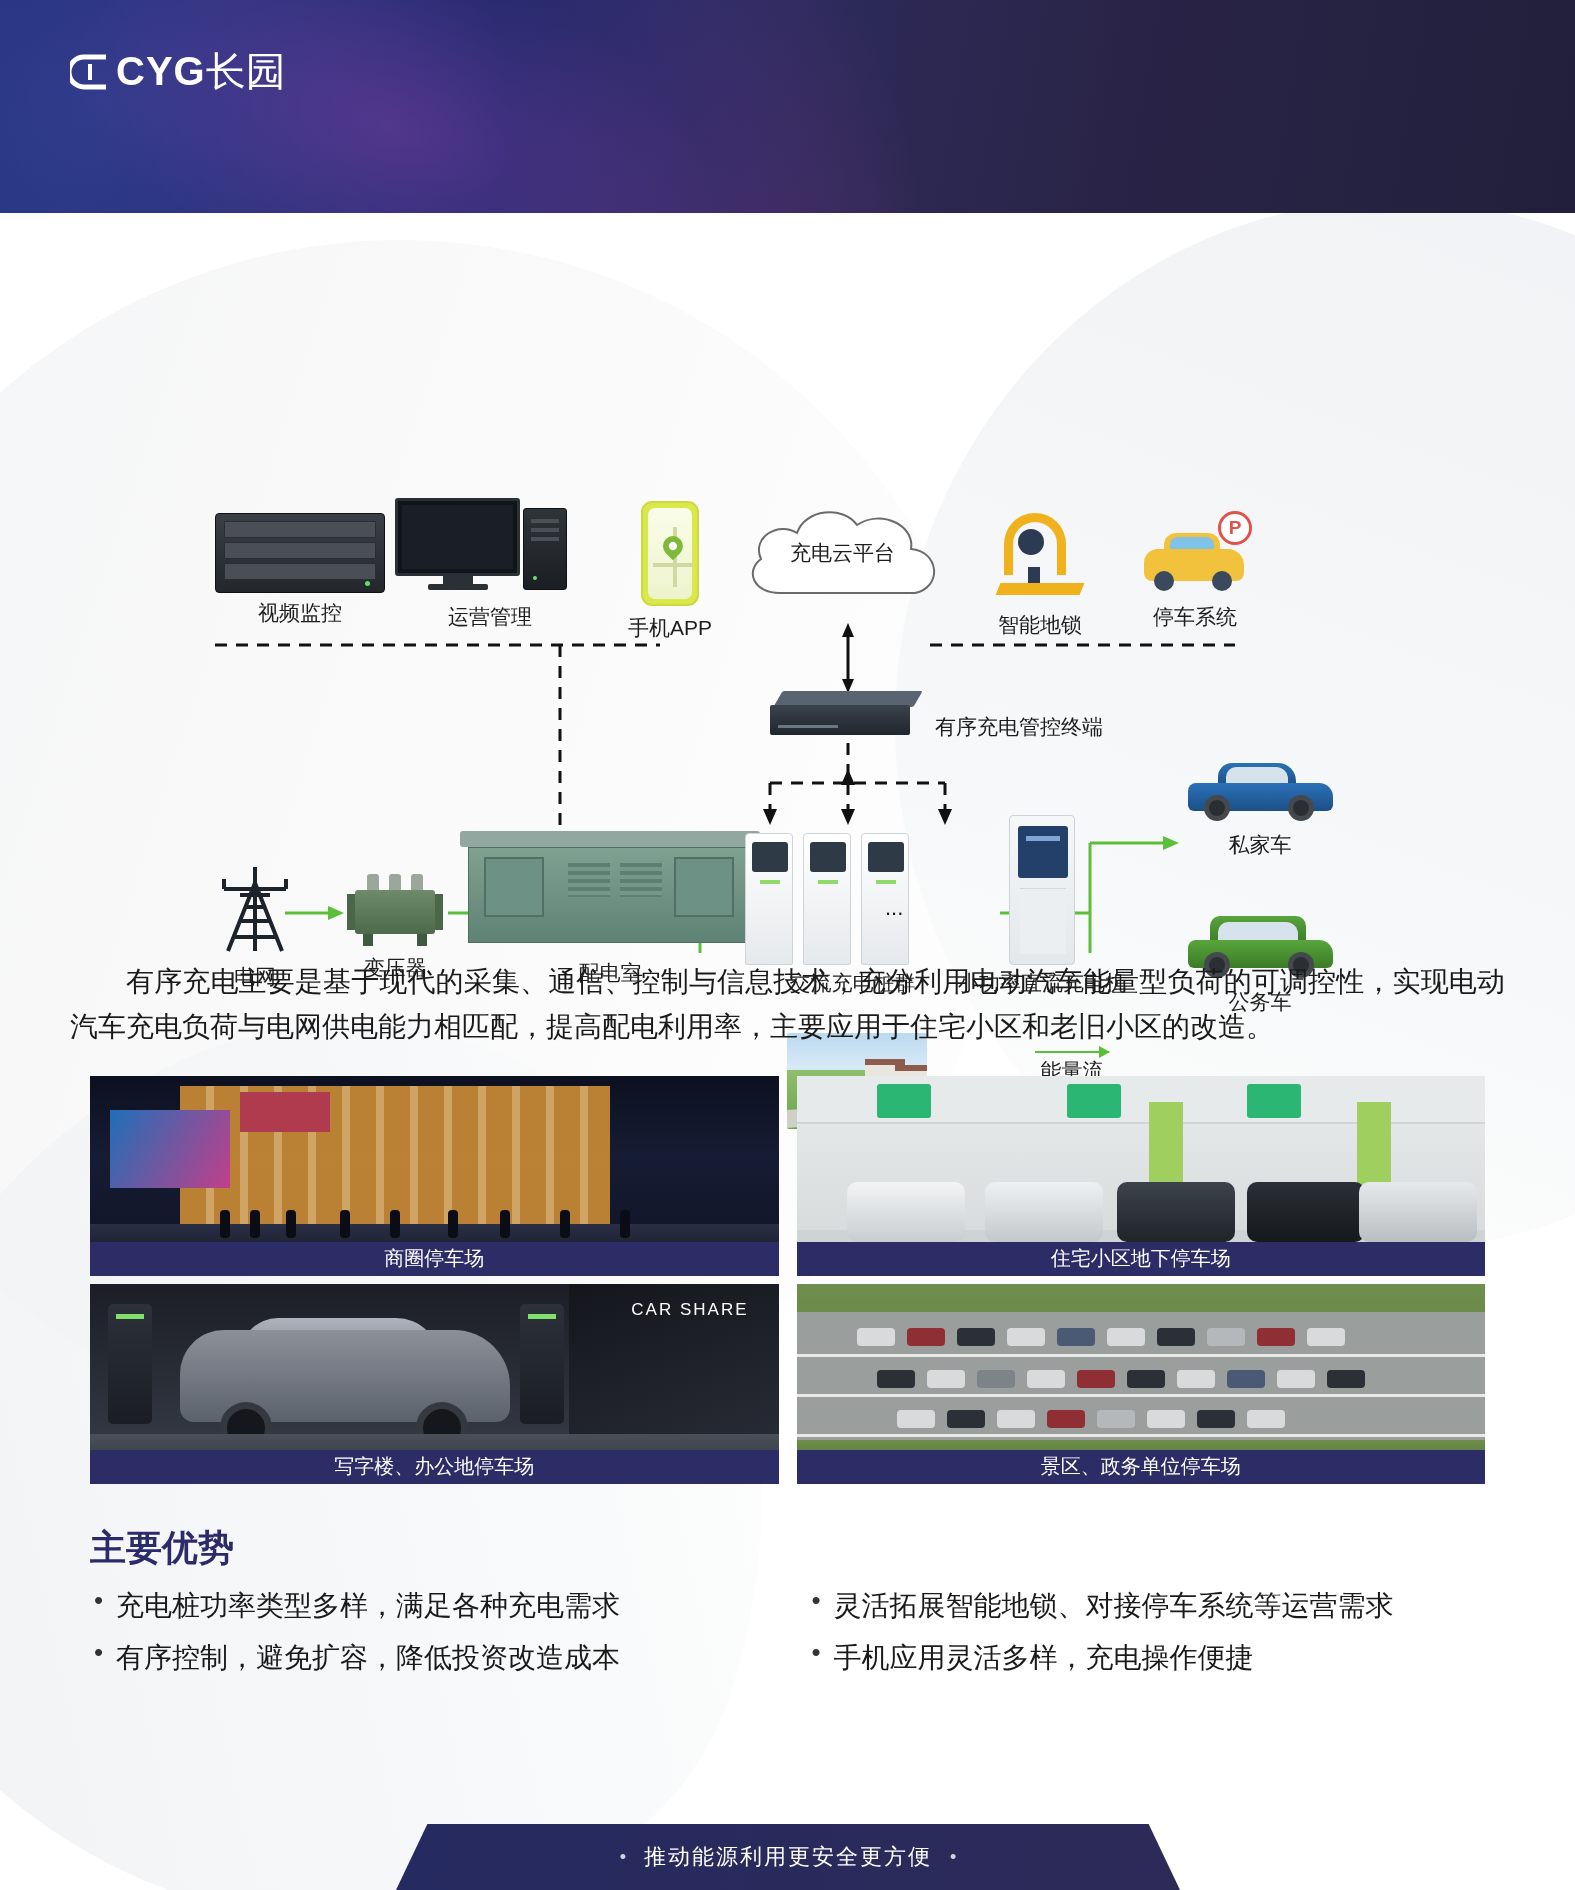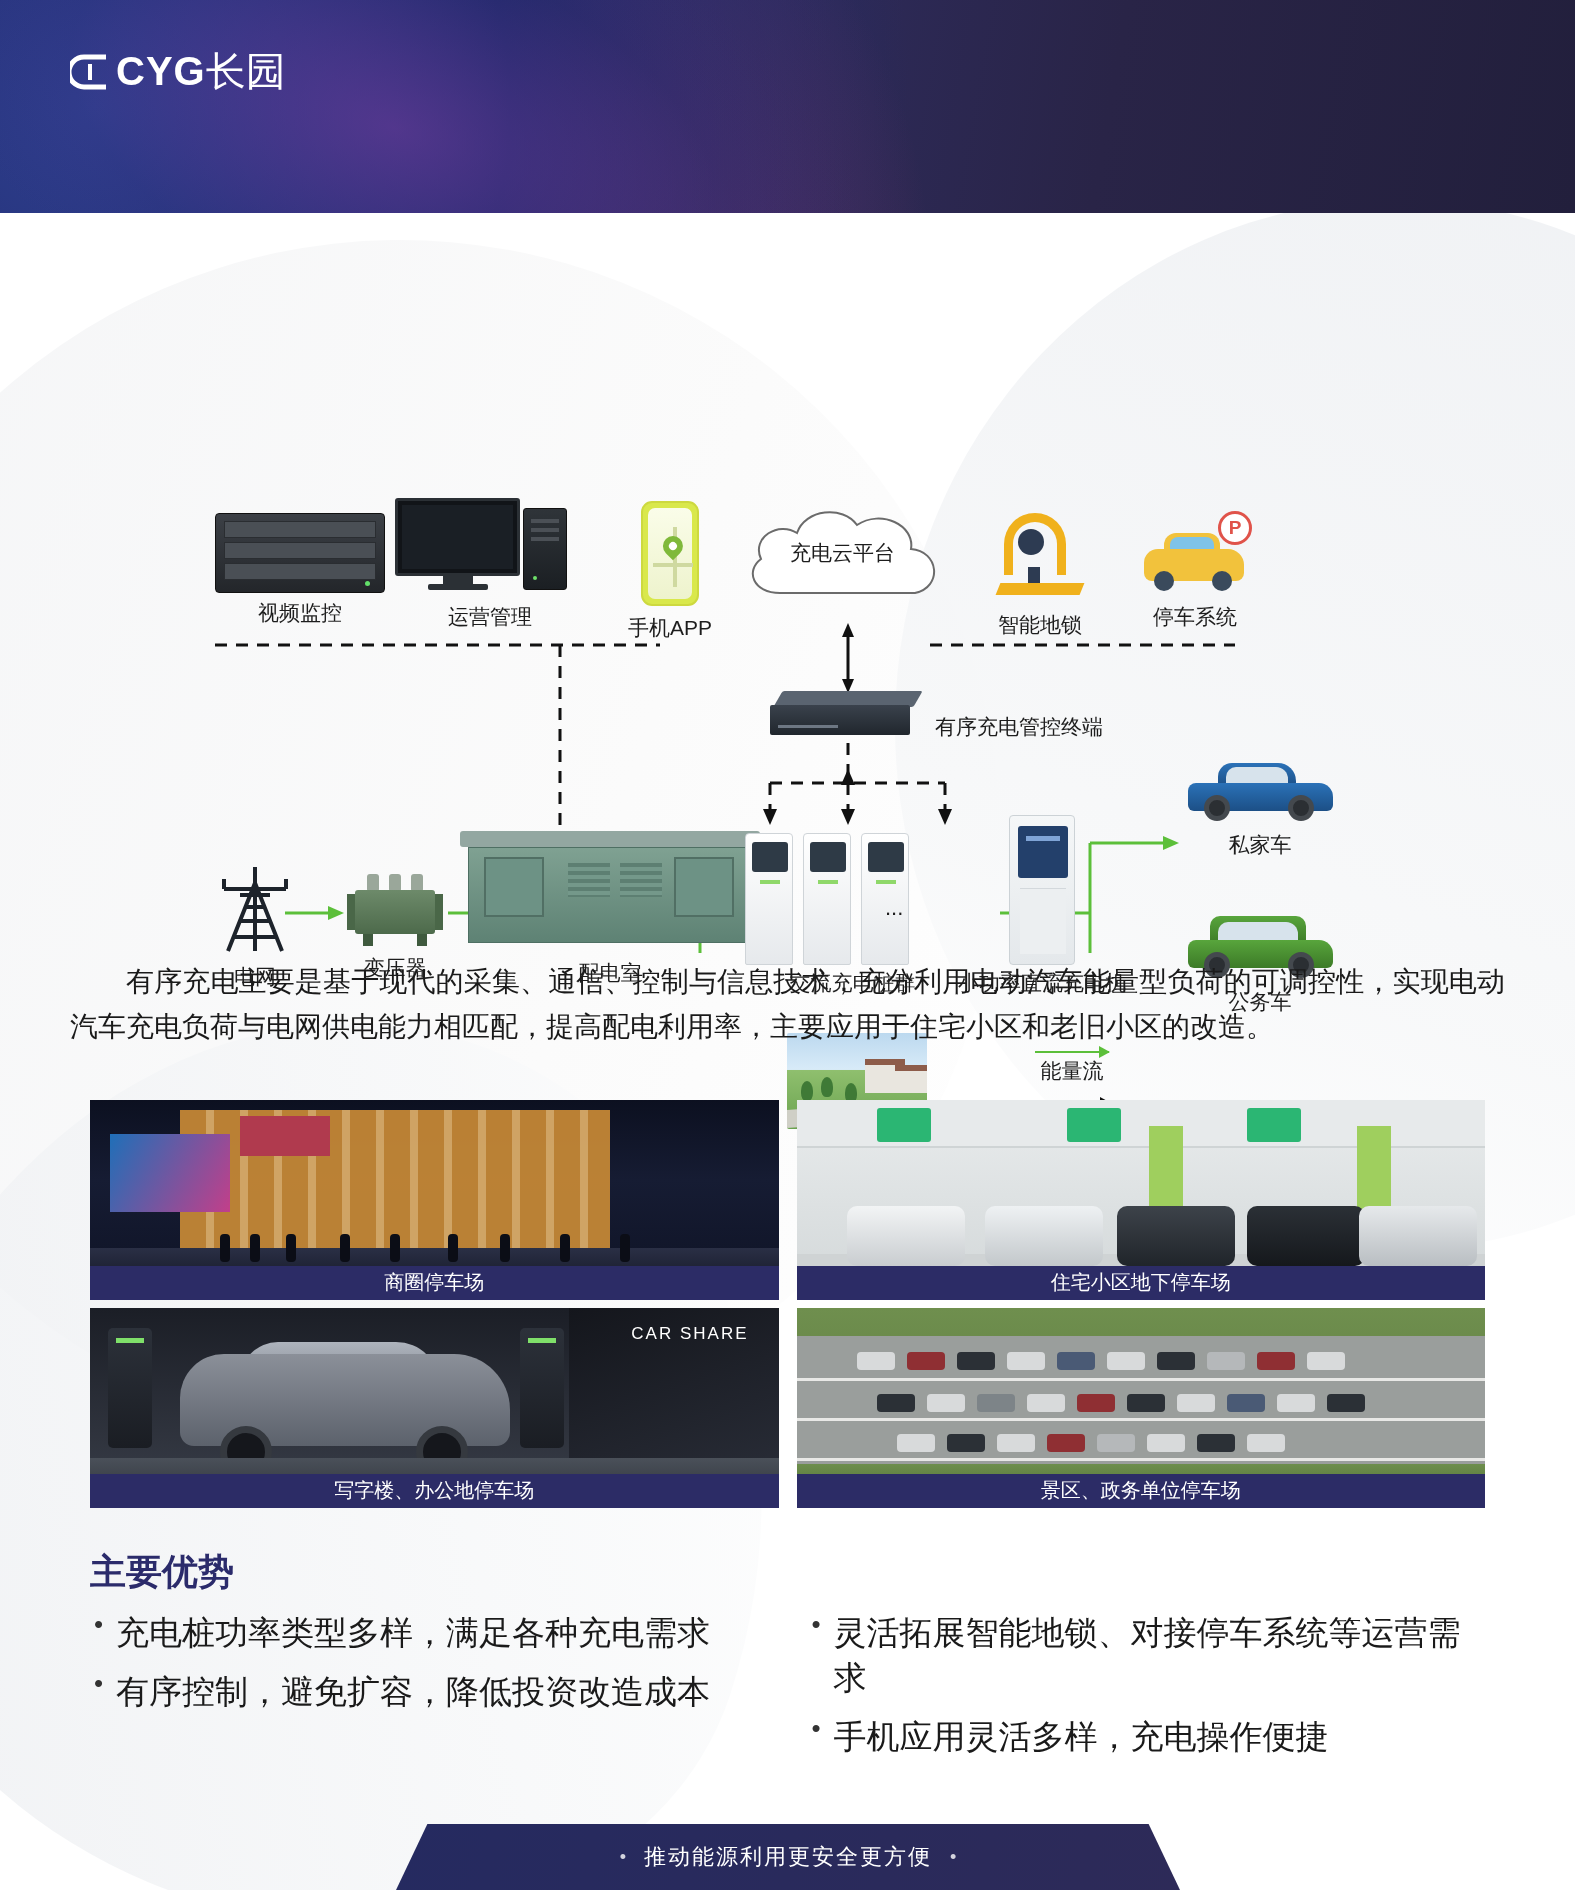--- a/index.html
+++ b/index.html
@@ -218,21 +218,21 @@
     font-size:28px;
     line-height:1.62;
     color:#1a1a1a;
     text-indent:56px;
     text-align:justify;
   }
 
   
   .grid{
     position:relative;
-    margin:50px 90px 0 90px;
+    margin:26px 90px 0 90px;
     display:grid;
     grid-template-columns:1fr 1fr;
     gap:8px 18px;
   }
   .card{position:relative;height:200px;overflow:hidden;}
   .card .cap{
     position:absolute;left:0;right:0;bottom:0;height:34px;
     background:#2c2c66;color:#fff;font-size:20px;
     display:flex;align-items:center;justify-content:center;
   }
@@ -272,21 +272,21 @@
 
   
   .adv{
     position:relative;
     margin:40px 90px 0 90px;
   }
   .adv h3{
     margin:0 0 14px 0;font-size:36px;color:#2b2b6b;font-weight:bold;
   }
   .adv .cols{display:grid;grid-template-columns:1fr 1fr;gap:6px 40px;}
-  .adv li{list-style:none;font-size:33px;color:#1a1a1a;margin:0 0 14px 0;position:relative;padding-left:26px;}
+  .adv li{list-style:none;font-size:28px;color:#1a1a1a;margin:0 0 14px 0;position:relative;padding-left:26px;}
   .adv li::before{content:"•";position:absolute;left:4px;top:-2px;color:#333;font-size:26px;}
   .adv ul{margin:0;padding:0;}
 
   
   .footer{
     position:absolute;left:0;bottom:0;width:1575px;height:66px;
   }
   .footer .bar{
     position:absolute;left:396px;bottom:0;width:784px;height:66px;
     background:linear-gradient(100deg,#252a60,#2d2a58);

